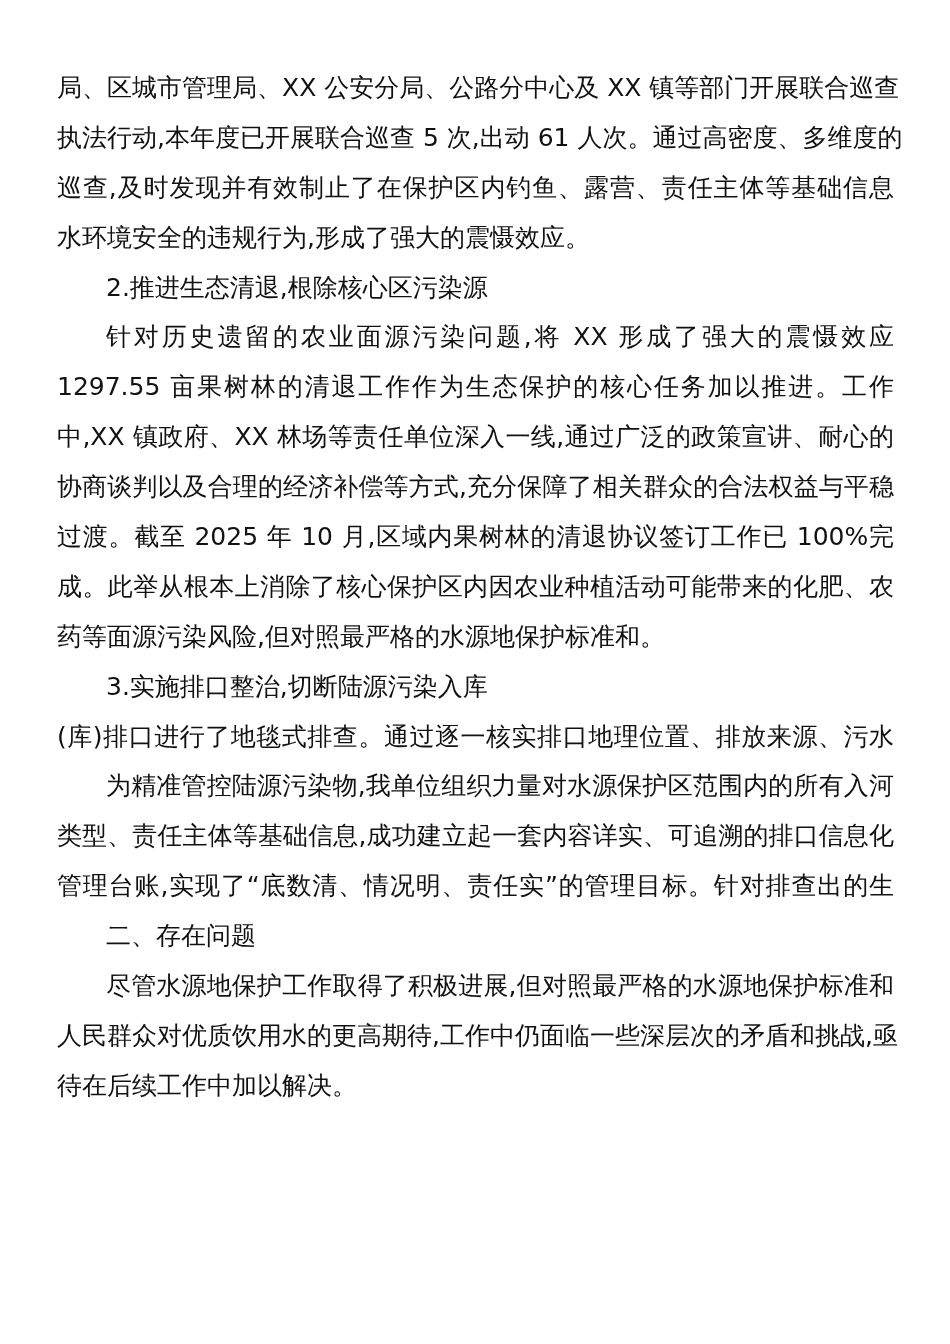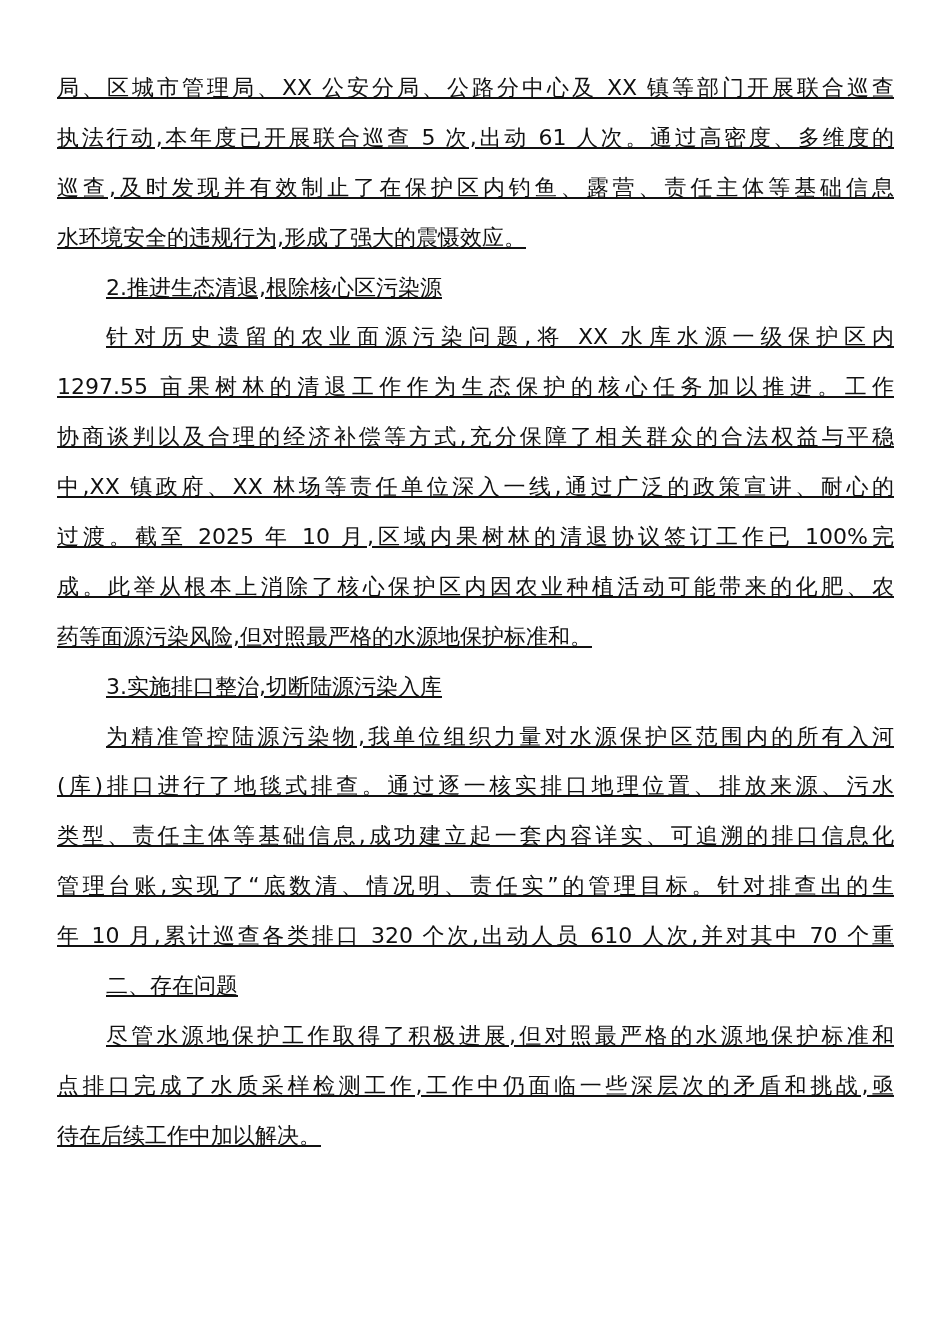--- a/index.html
+++ b/index.html
@@ -17,26 +17,25 @@
     }
     .page {
       position: absolute;
       left: 57px;
       top: 63px;
       width: 837px;
     }
     .line {
       height: 49.9px;
       line-height: 49.9px;
-      font-size: 22px;
+      font-size: 25px;
       white-space: nowrap;
       text-align: justify;
       text-align-last: justify;
       letter-spacing: 0px;
-      text-decoration: underline;
     }
     .line.last {
       text-align-last: left;
     }
     .line.indent {
       padding-left: 49px;
     }
   </style>
 </head>
 <body>
@@ -48,44 +47,43 @@
     <div class="line">执法行动,本年度已开展联合巡查 5 次,出动 61 人次。通过高密度、多维度的</div>
     <div class="line">巡查,及时发现并有效制止了在保护区内钓鱼、露营、责任主体等基础信息</div>
     <div class="line last">水环境安全的违规行为,形成了强大的震慑效应。</div>
   </div>
 
   <div>
     <div class="line indent last">2.推进生态清退,根除核心区污染源</div>
   </div>
 
   <div>
-    <div class="line indent">针对历史遗留的农业面源污染问题,将 XX 水库水源一级保护区内</div>
+    <div class="line indent">针对历史遗留的农业面源污染问题,将 XX 形成了强大的震慑效应</div>
     <div class="line">1297.55 亩果树林的清退工作作为生态保护的核心任务加以推进。工作</div>
+    <div class="line">中,XX 镇政府、XX 林场等责任单位深入一线,通过广泛的政策宣讲、耐心的</div>
     <div class="line">协商谈判以及合理的经济补偿等方式,充分保障了相关群众的合法权益与平稳</div>
-    <div class="line">中,XX 镇政府、XX 林场等责任单位深入一线,通过广泛的政策宣讲、耐心的</div>
     <div class="line">过渡。截至 2025 年 10 月,区域内果树林的清退协议签订工作已 100%完</div>
     <div class="line">成。此举从根本上消除了核心保护区内因农业种植活动可能带来的化肥、农</div>
     <div class="line last">药等面源污染风险,但对照最严格的水源地保护标准和。</div>
   </div>
 
   <div>
     <div class="line indent last">3.实施排口整治,切断陆源污染入库</div>
   </div>
 
   <div>
+    <div class="line">(库)排口进行了地毯式排查。通过逐一核实排口地理位置、排放来源、污水</div>
     <div class="line indent">为精准管控陆源污染物,我单位组织力量对水源保护区范围内的所有入河</div>
-    <div class="line">(库)排口进行了地毯式排查。通过逐一核实排口地理位置、排放来源、污水</div>
     <div class="line">类型、责任主体等基础信息,成功建立起一套内容详实、可追溯的排口信息化</div>
     <div class="line">管理台账,实现了“底数清、情况明、责任实”的管理目标。针对排查出的生</div>
-    <div class="line">年 10 月,累计巡查各类排口 320 个次,出动人员 610 人次,并对其中 70 个重</div>
   </div>
 
   <div>
     <div class="line indent last">二、存在问题</div>
   </div>
 
   <div>
     <div class="line indent">尽管水源地保护工作取得了积极进展,但对照最严格的水源地保护标准和</div>
-    <div class="line">点排口完成了水质采样检测工作,工作中仍面临一些深层次的矛盾和挑战,亟</div>
+    <div class="line">人民群众对优质饮用水的更高期待,工作中仍面临一些深层次的矛盾和挑战,亟</div>
     <div class="line last">待在后续工作中加以解决。</div>
   </div>
 
 </div>
 
 </body></html>

